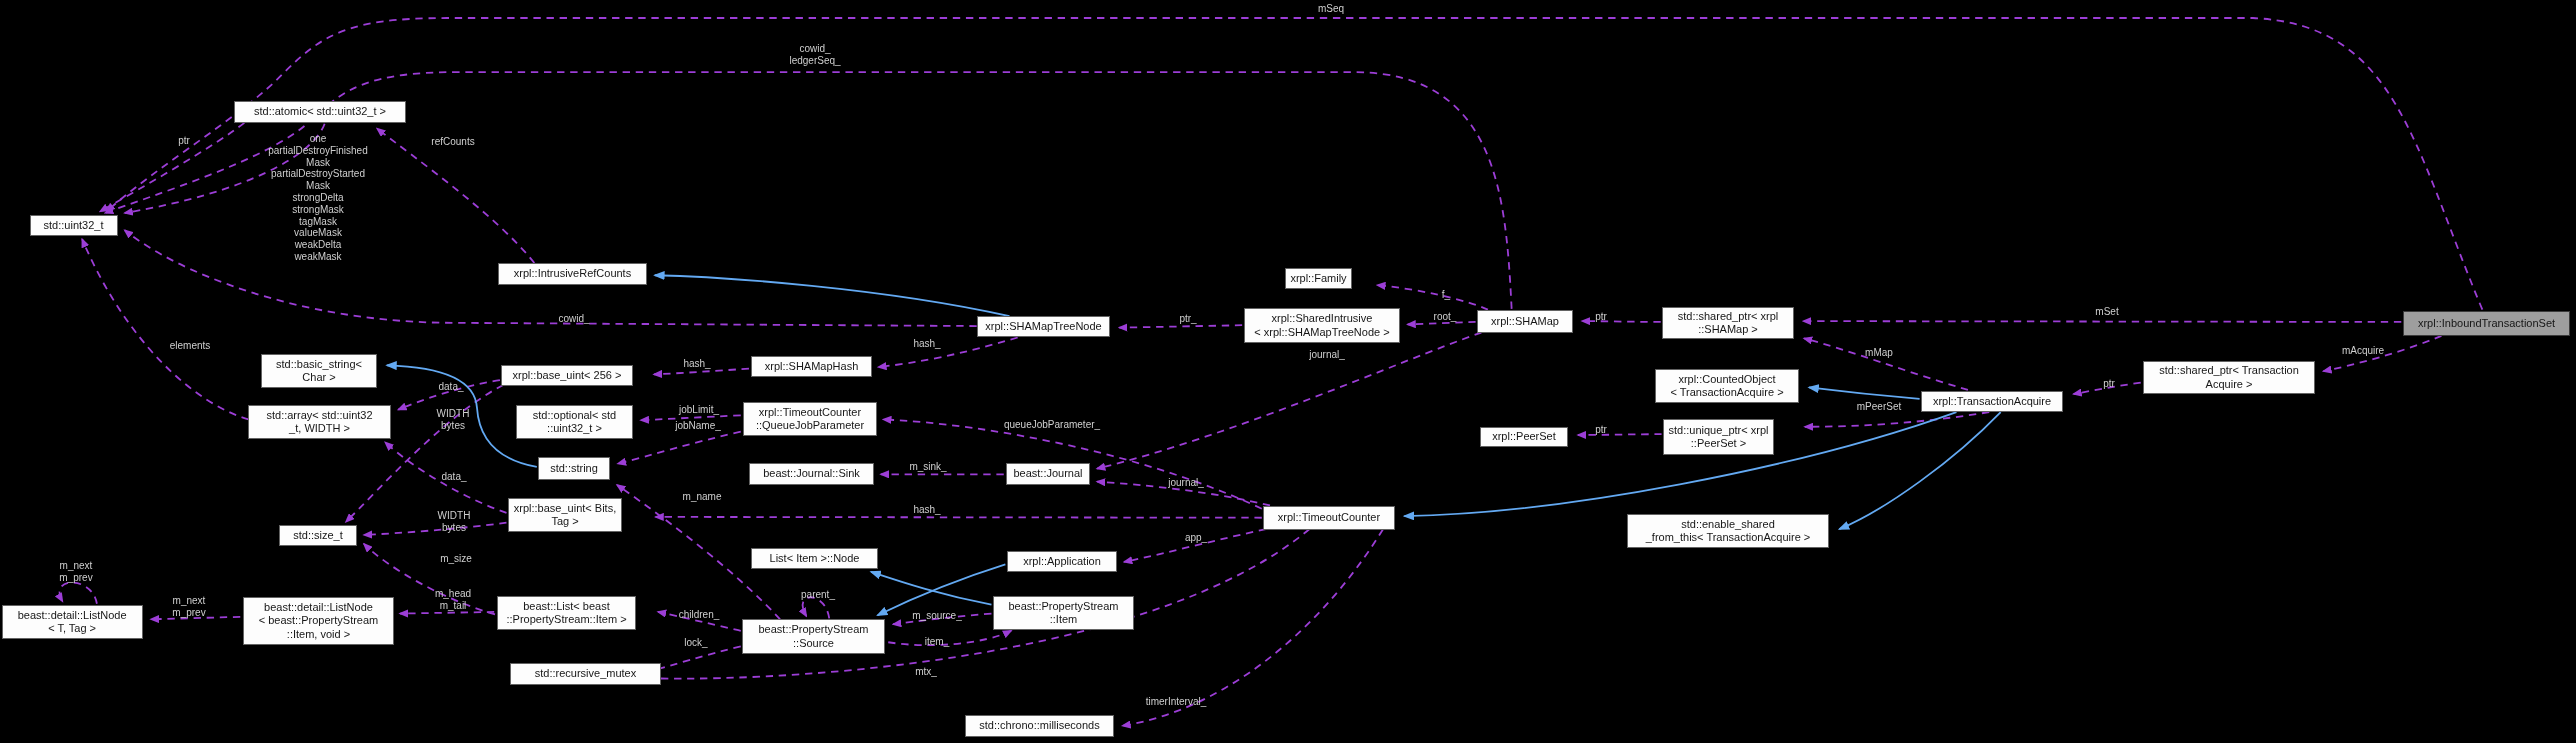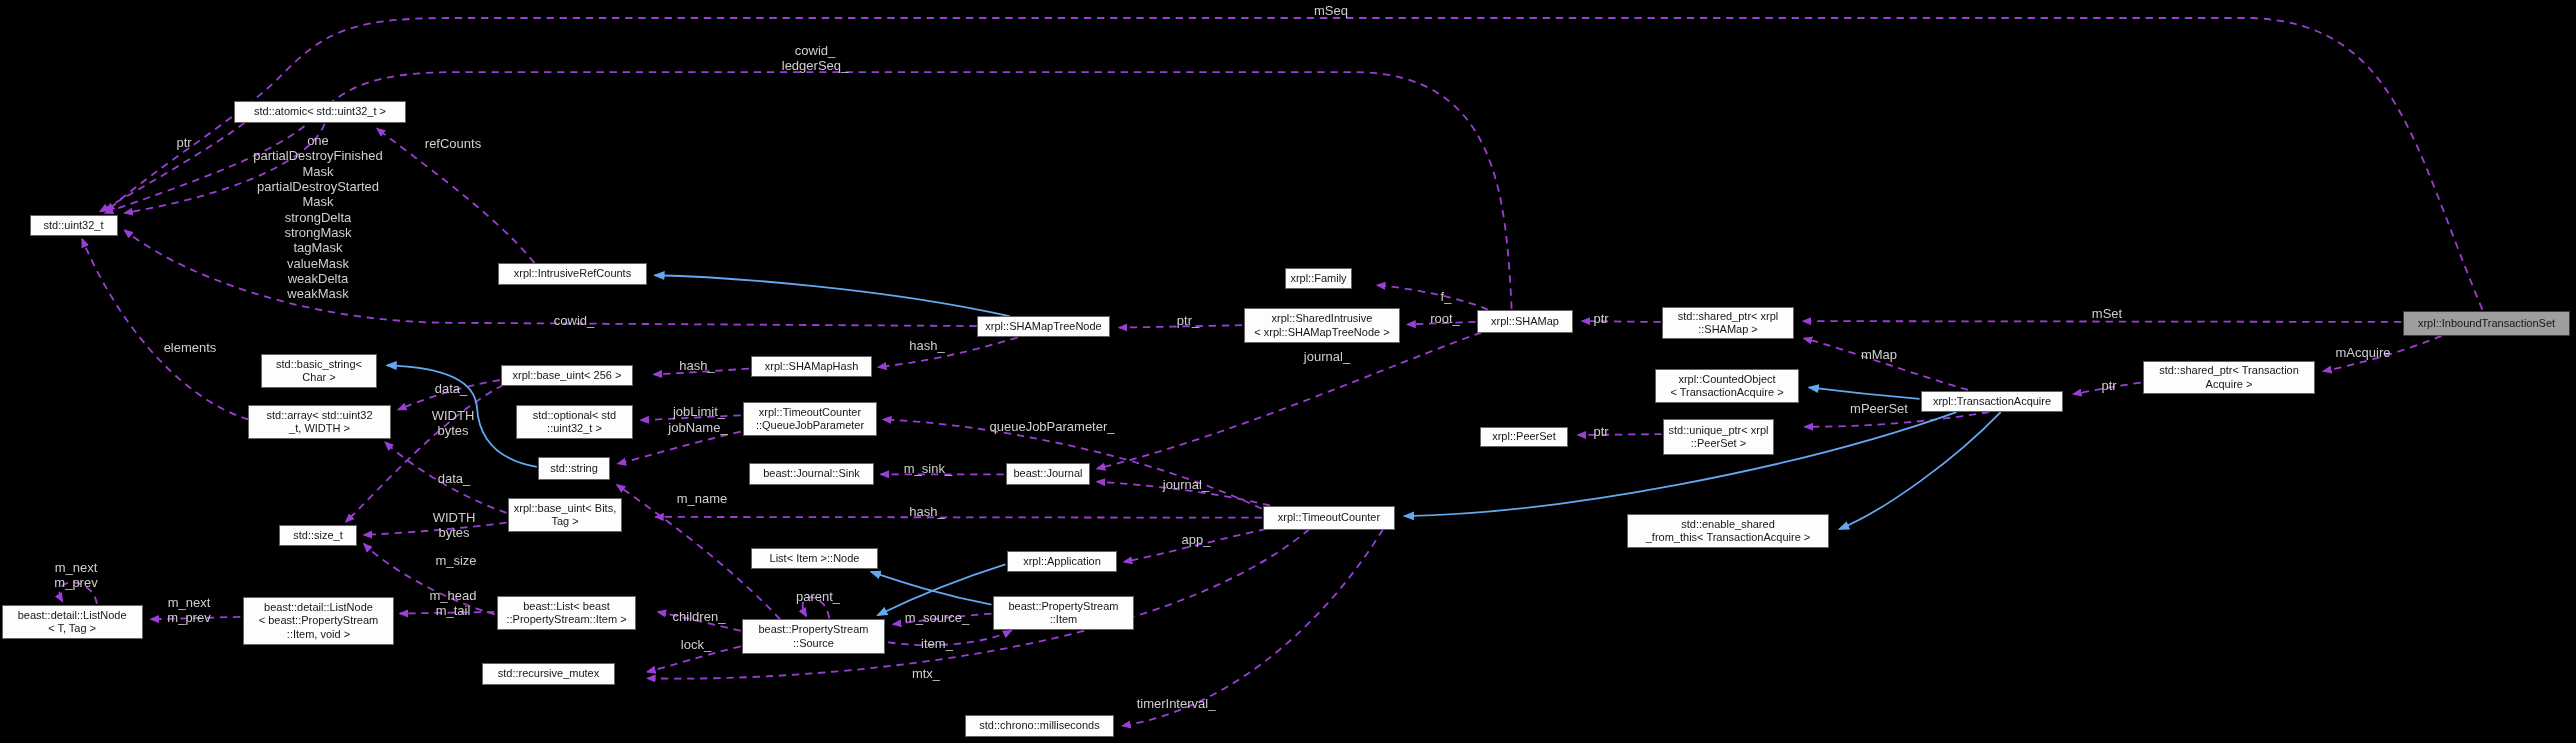--- a/index.html
+++ b/index.html
@@ -6,21 +6,21 @@
   #canvas{position:relative;width:2576px;height:743px;background:#000;overflow:hidden;
           font-family:"Liberation Sans","DejaVu Sans",sans-serif;}
   #edges{position:absolute;left:0;top:0;width:2576px;height:743px;}
   .ed{fill:none;stroke:#9c3ed6;stroke-width:2.2;stroke-dasharray:9 7;}
   .es{fill:none;stroke:#63a9f2;stroke-width:2.2;}
   .node{position:absolute;background:#fdfdfd;border:1.6px solid #636363;color:#161616;
         font-size:11px;line-height:1.22;text-align:center;white-space:pre-line;
         box-sizing:border-box;display:flex;align-items:center;justify-content:center;
         padding:0.8px 3.3px;}
   .node.hl{background:#9e9e9e;border-color:#3c3c3c;}
-  .elabel{position:absolute;color:#cfcfcf;font-size:13px;line-height:1.18;text-align:center;
+  .elabel{position:absolute;color:#cfcfcf;font-size:10px;line-height:1.18;text-align:center;
           white-space:pre-line;transform:translateX(-50%);}
 </style>
 </head>
 <body>
 
 <div id="canvas">
 
   <svg id="edges" width="2576" height="743" viewBox="0 0 3144 907">
     <defs>
       <marker id="am" markerWidth="12" markerHeight="10" refX="10" refY="5" orient="auto" markerUnits="userSpaceOnUse">
@@ -101,21 +101,21 @@
   <div class="node" style="left:279px;top:525px;width:78px;min-height:20.5px">std::size_t</div>
   <div class="node" style="left:508px;top:498px;width:114px;min-height:34px">xrpl::base_uint&lt; Bits,
 Tag &gt;</div>
   <div class="node" style="left:1.6px;top:605px;width:141px;min-height:34px">beast::detail::ListNode
 &lt; T, Tag &gt;</div>
   <div class="node" style="left:243px;top:597px;width:151px;min-height:48px">beast::detail::ListNode
 &lt; beast::PropertyStream
 ::Item, void &gt;</div>
   <div class="node" style="left:497px;top:596px;width:139px;min-height:34px">beast::List&lt; beast
 ::PropertyStream::Item &gt;</div>
-  <div class="node" style="left:482px;top:663px;width:133px;min-height:22px">std::recursive_mutex</div>
+  <div class="node" style="left:510px;top:663px;width:151px;min-height:22px">std::recursive_mutex</div>
   <div class="node" style="left:751px;top:548px;width:127px;min-height:20.5px">List&lt; Item &gt;::Node</div>
   <div class="node" style="left:742px;top:619px;width:143px;min-height:35px">beast::PropertyStream
 ::Source</div>
   <div class="node" style="left:1007px;top:551px;width:110px;min-height:20.5px">xrpl::Application</div>
   <div class="node" style="left:993px;top:596px;width:141px;min-height:34px">beast::PropertyStream
 ::Item</div>
   <div class="node" style="left:965px;top:715px;width:149px;min-height:22px">std::chrono::milliseconds</div>
   <div class="node" style="left:977px;top:316px;width:133px;min-height:21px">xrpl::SHAMapTreeNode</div>
   <div class="node" style="left:1244px;top:308px;width:156px;min-height:35px">xrpl::SharedIntrusive
 &lt; xrpl::SHAMapTreeNode &gt;</div>

